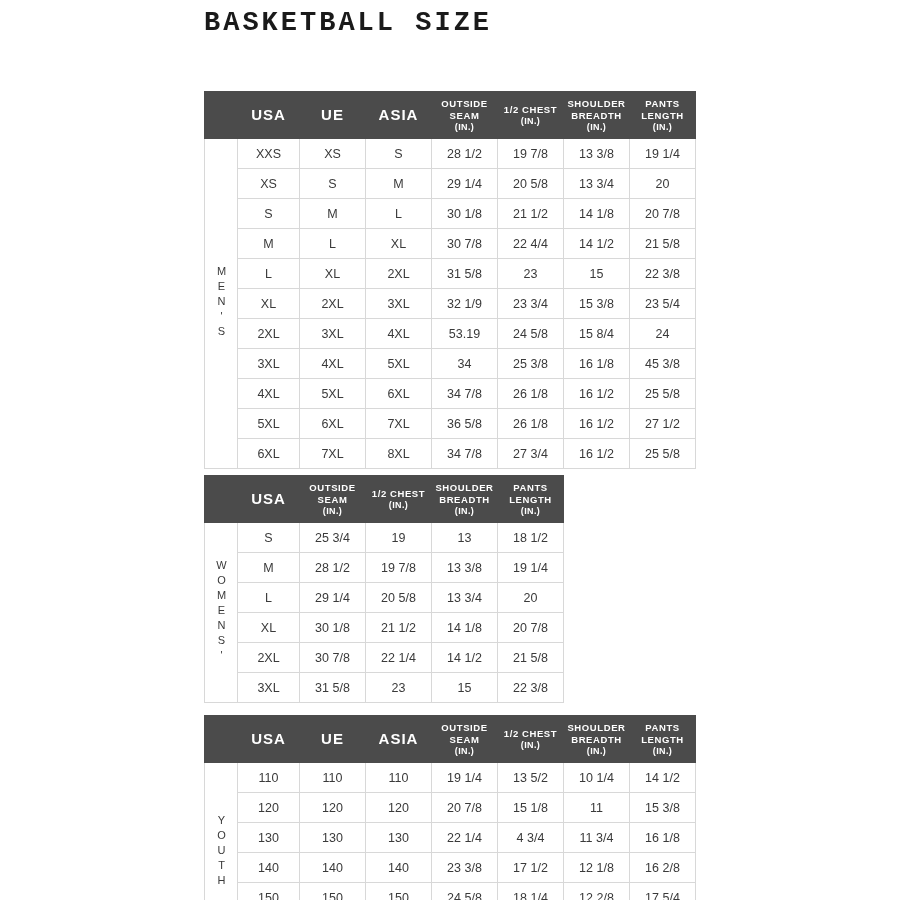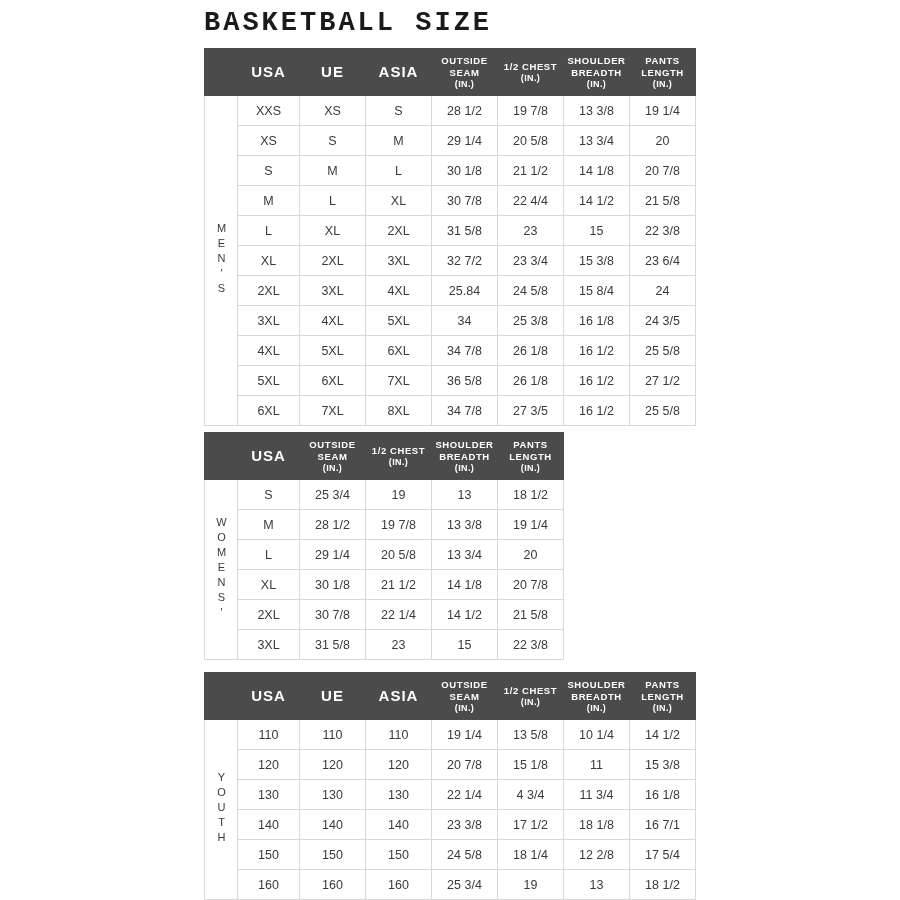--- a/index.html
+++ b/index.html
@@ -36,20 +36,21 @@
 
   .table-block {
     position: absolute;
     border-collapse: collapse;
     table-layout: fixed;
   }
 
   table.sizechart {
     border-collapse: collapse;
     table-layout: fixed;
+    margin-top: 43px;
   }
 
   table.sizechart th,
   table.sizechart td {
     border: 1px solid #d8d8d8;
     text-align: center;
     vertical-align: middle;
     font-size: 12.5px;
     color: #3a3a3a;
     padding: 0;
@@ -205,42 +206,42 @@
           <td>2XL</td>
           <td>31 5/8</td>
           <td>23</td>
           <td>15</td>
           <td>22 3/8</td>
         </tr>
         <tr>
           <td>XL</td>
           <td>2XL</td>
           <td>3XL</td>
-          <td>32 7/2</td>
+          <td>32 1/9</td>
           <td>23 3/4</td>
           <td>15 3/8</td>
-          <td>23 6/4</td>
+          <td>23 5/4</td>
         </tr>
         <tr>
           <td>2XL</td>
           <td>3XL</td>
           <td>4XL</td>
-          <td>25.84</td>
+          <td>53.19</td>
           <td>24 5/8</td>
           <td>15 8/4</td>
           <td>24</td>
         </tr>
         <tr>
           <td>3XL</td>
           <td>4XL</td>
           <td>5XL</td>
           <td>34</td>
           <td>25 3/8</td>
           <td>16 1/8</td>
-          <td>24 3/5</td>
+          <td>45 3/8</td>
         </tr>
         <tr>
           <td>4XL</td>
           <td>5XL</td>
           <td>6XL</td>
           <td>34 7/8</td>
           <td>26 1/8</td>
           <td>16 1/2</td>
           <td>25 5/8</td>
         </tr>
@@ -251,21 +252,21 @@
           <td>36 5/8</td>
           <td>26 1/8</td>
           <td>16 1/2</td>
           <td>27 1/2</td>
         </tr>
         <tr>
           <td>6XL</td>
           <td>7XL</td>
           <td>8XL</td>
           <td>34 7/8</td>
-          <td>27 3/5</td>
+          <td>27 3/4</td>
           <td>16 1/2</td>
           <td>25 5/8</td>
         </tr>
       </tbody>
   </table>
 
   <table class="sizechart table-block" id="womens-table">
     <colgroup>
       <col style="width:32px">
         <col style="width:62px">
@@ -386,21 +387,21 @@
           </th>
         </tr>
       </thead>
     <tbody>
         <tr>
           <td class="rowlabel" rowspan="6"><span class="vert">YOUTH</span></td>
           <td>110</td>
           <td>110</td>
           <td>110</td>
           <td>19 1/4</td>
-          <td>13 5/8</td>
+          <td>13 5/2</td>
           <td>10 1/4</td>
           <td>14 1/2</td>
         </tr>
         <tr>
           <td>120</td>
           <td>120</td>
           <td>120</td>
           <td>20 7/8</td>
           <td>15 1/8</td>
           <td>11</td>
@@ -414,22 +415,22 @@
           <td>4 3/4</td>
           <td>11 3/4</td>
           <td>16 1/8</td>
         </tr>
         <tr>
           <td>140</td>
           <td>140</td>
           <td>140</td>
           <td>23 3/8</td>
           <td>17 1/2</td>
-          <td>18 1/8</td>
-          <td>16 7/1</td>
+          <td>12 1/8</td>
+          <td>16 2/8</td>
         </tr>
         <tr>
           <td>150</td>
           <td>150</td>
           <td>150</td>
           <td>24 5/8</td>
           <td>18 1/4</td>
           <td>12 2/8</td>
           <td>17 5/4</td>
         </tr>

